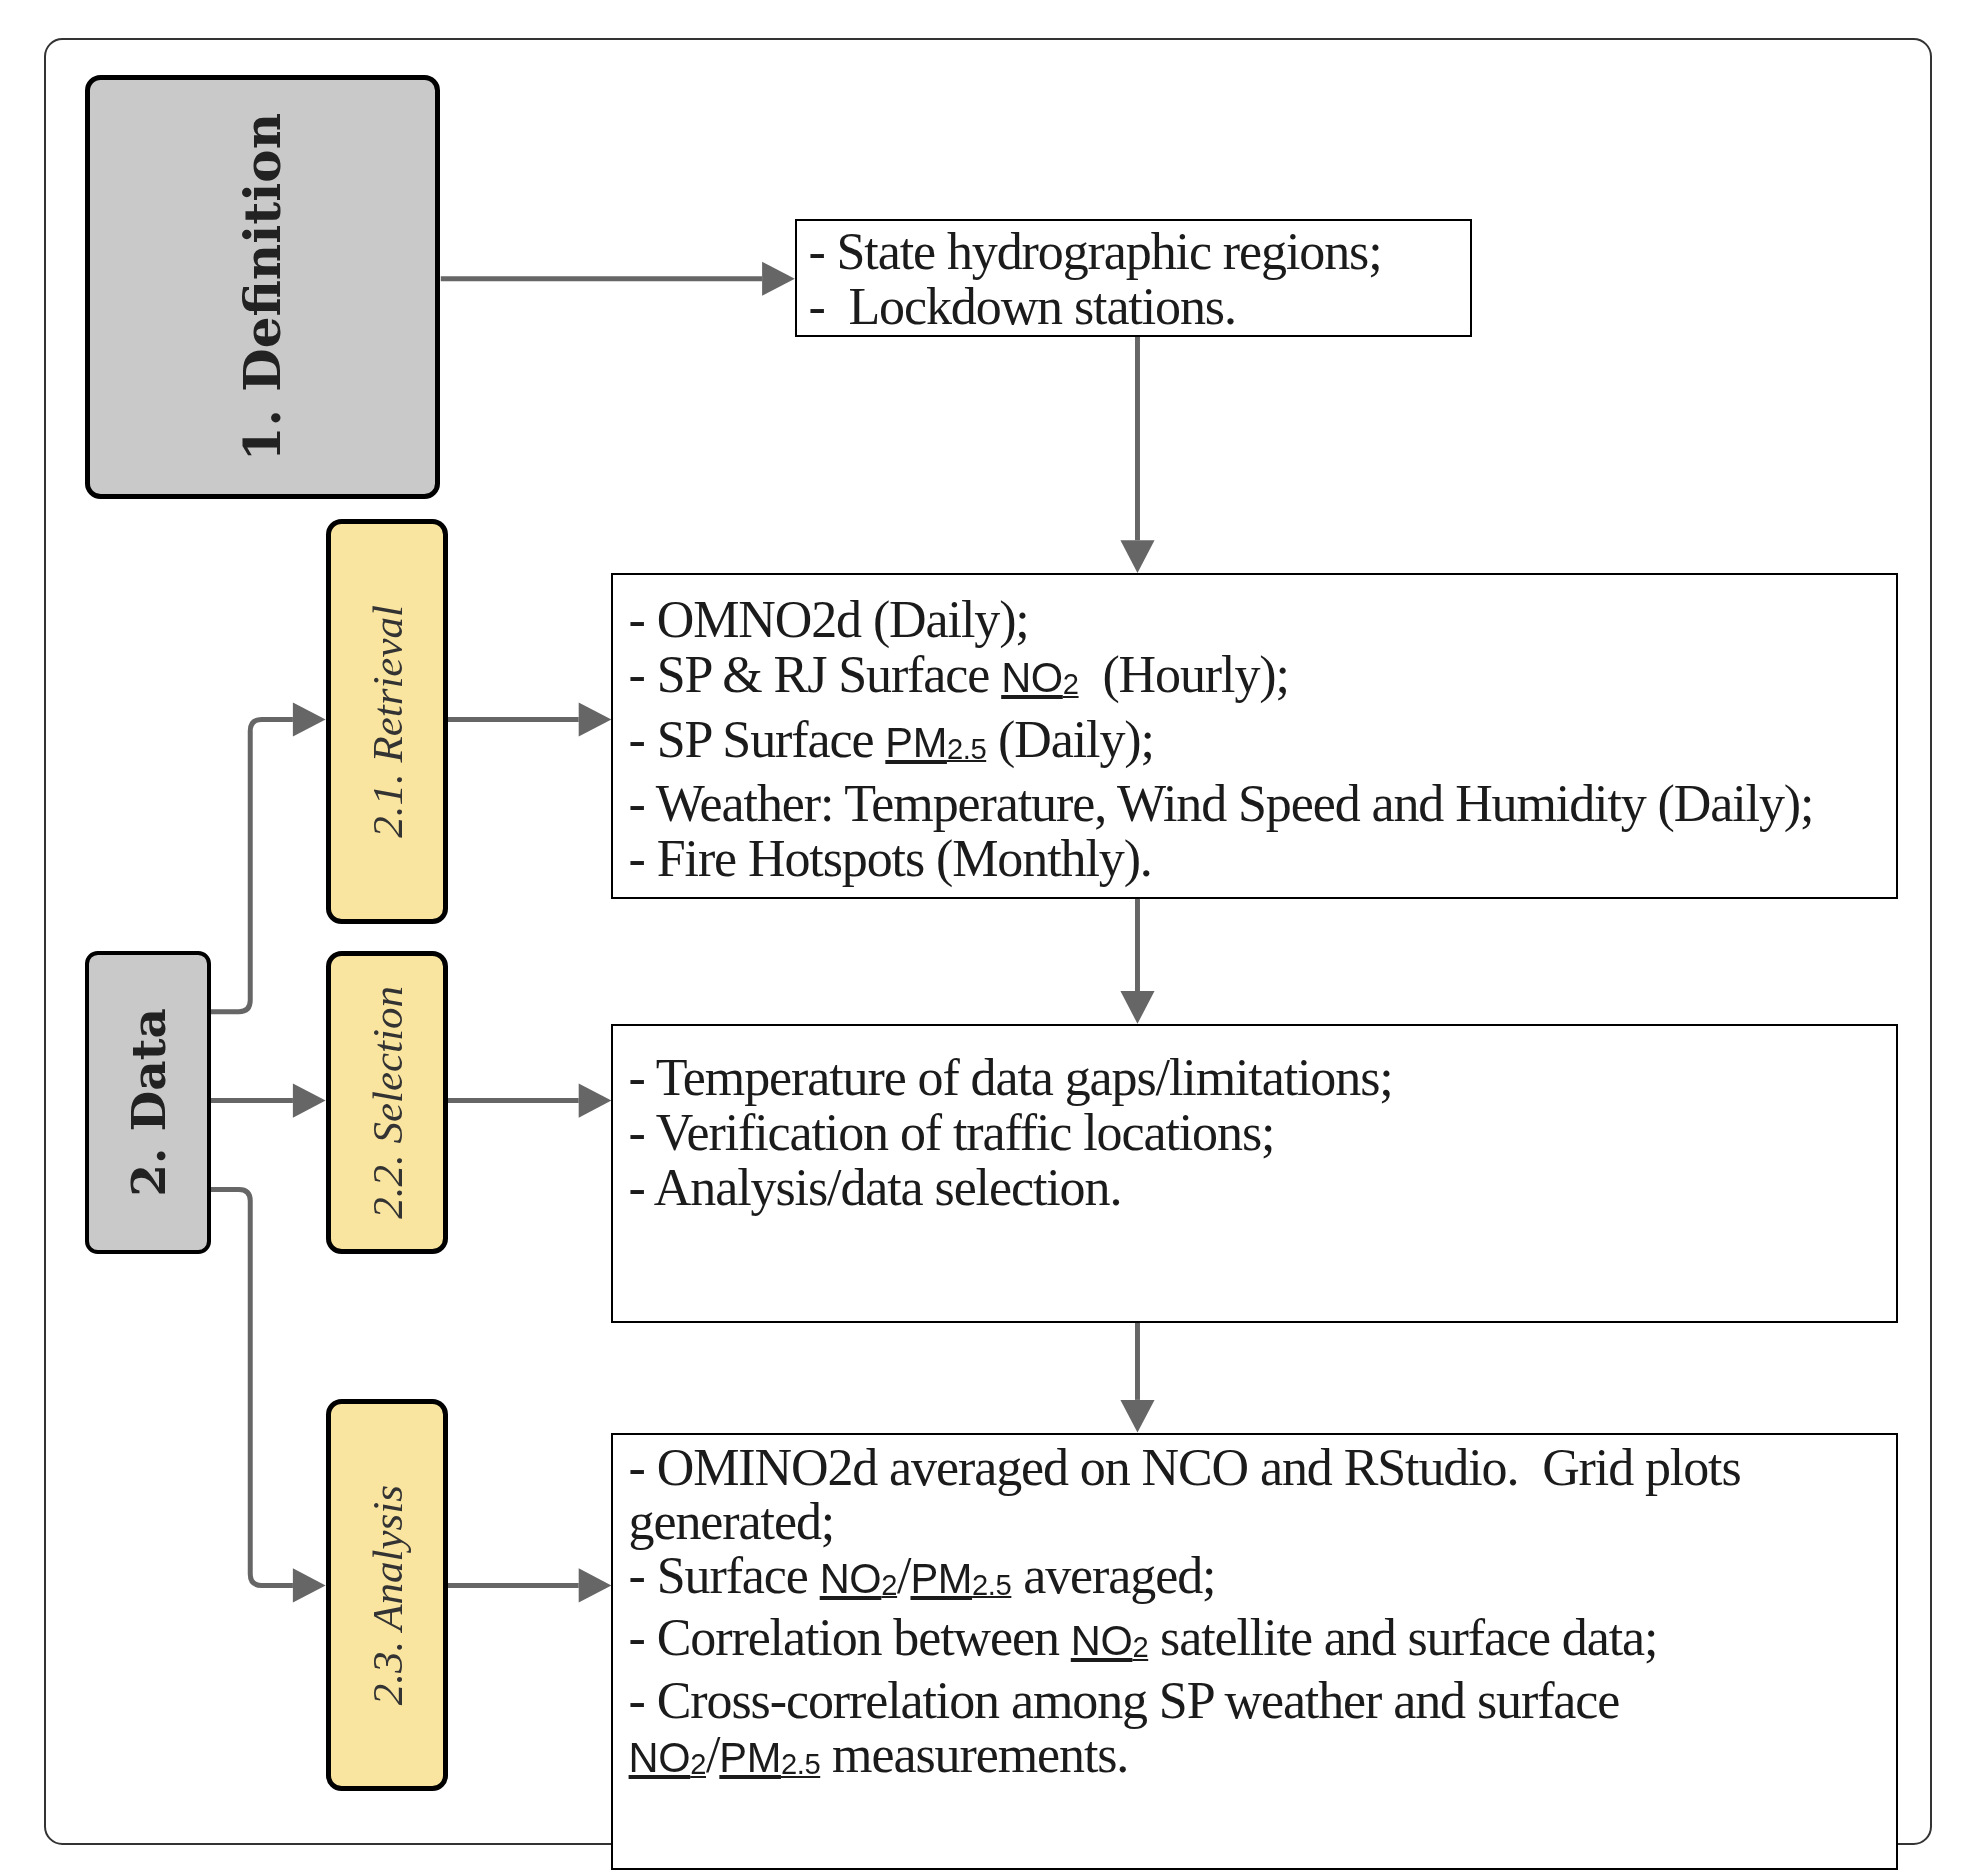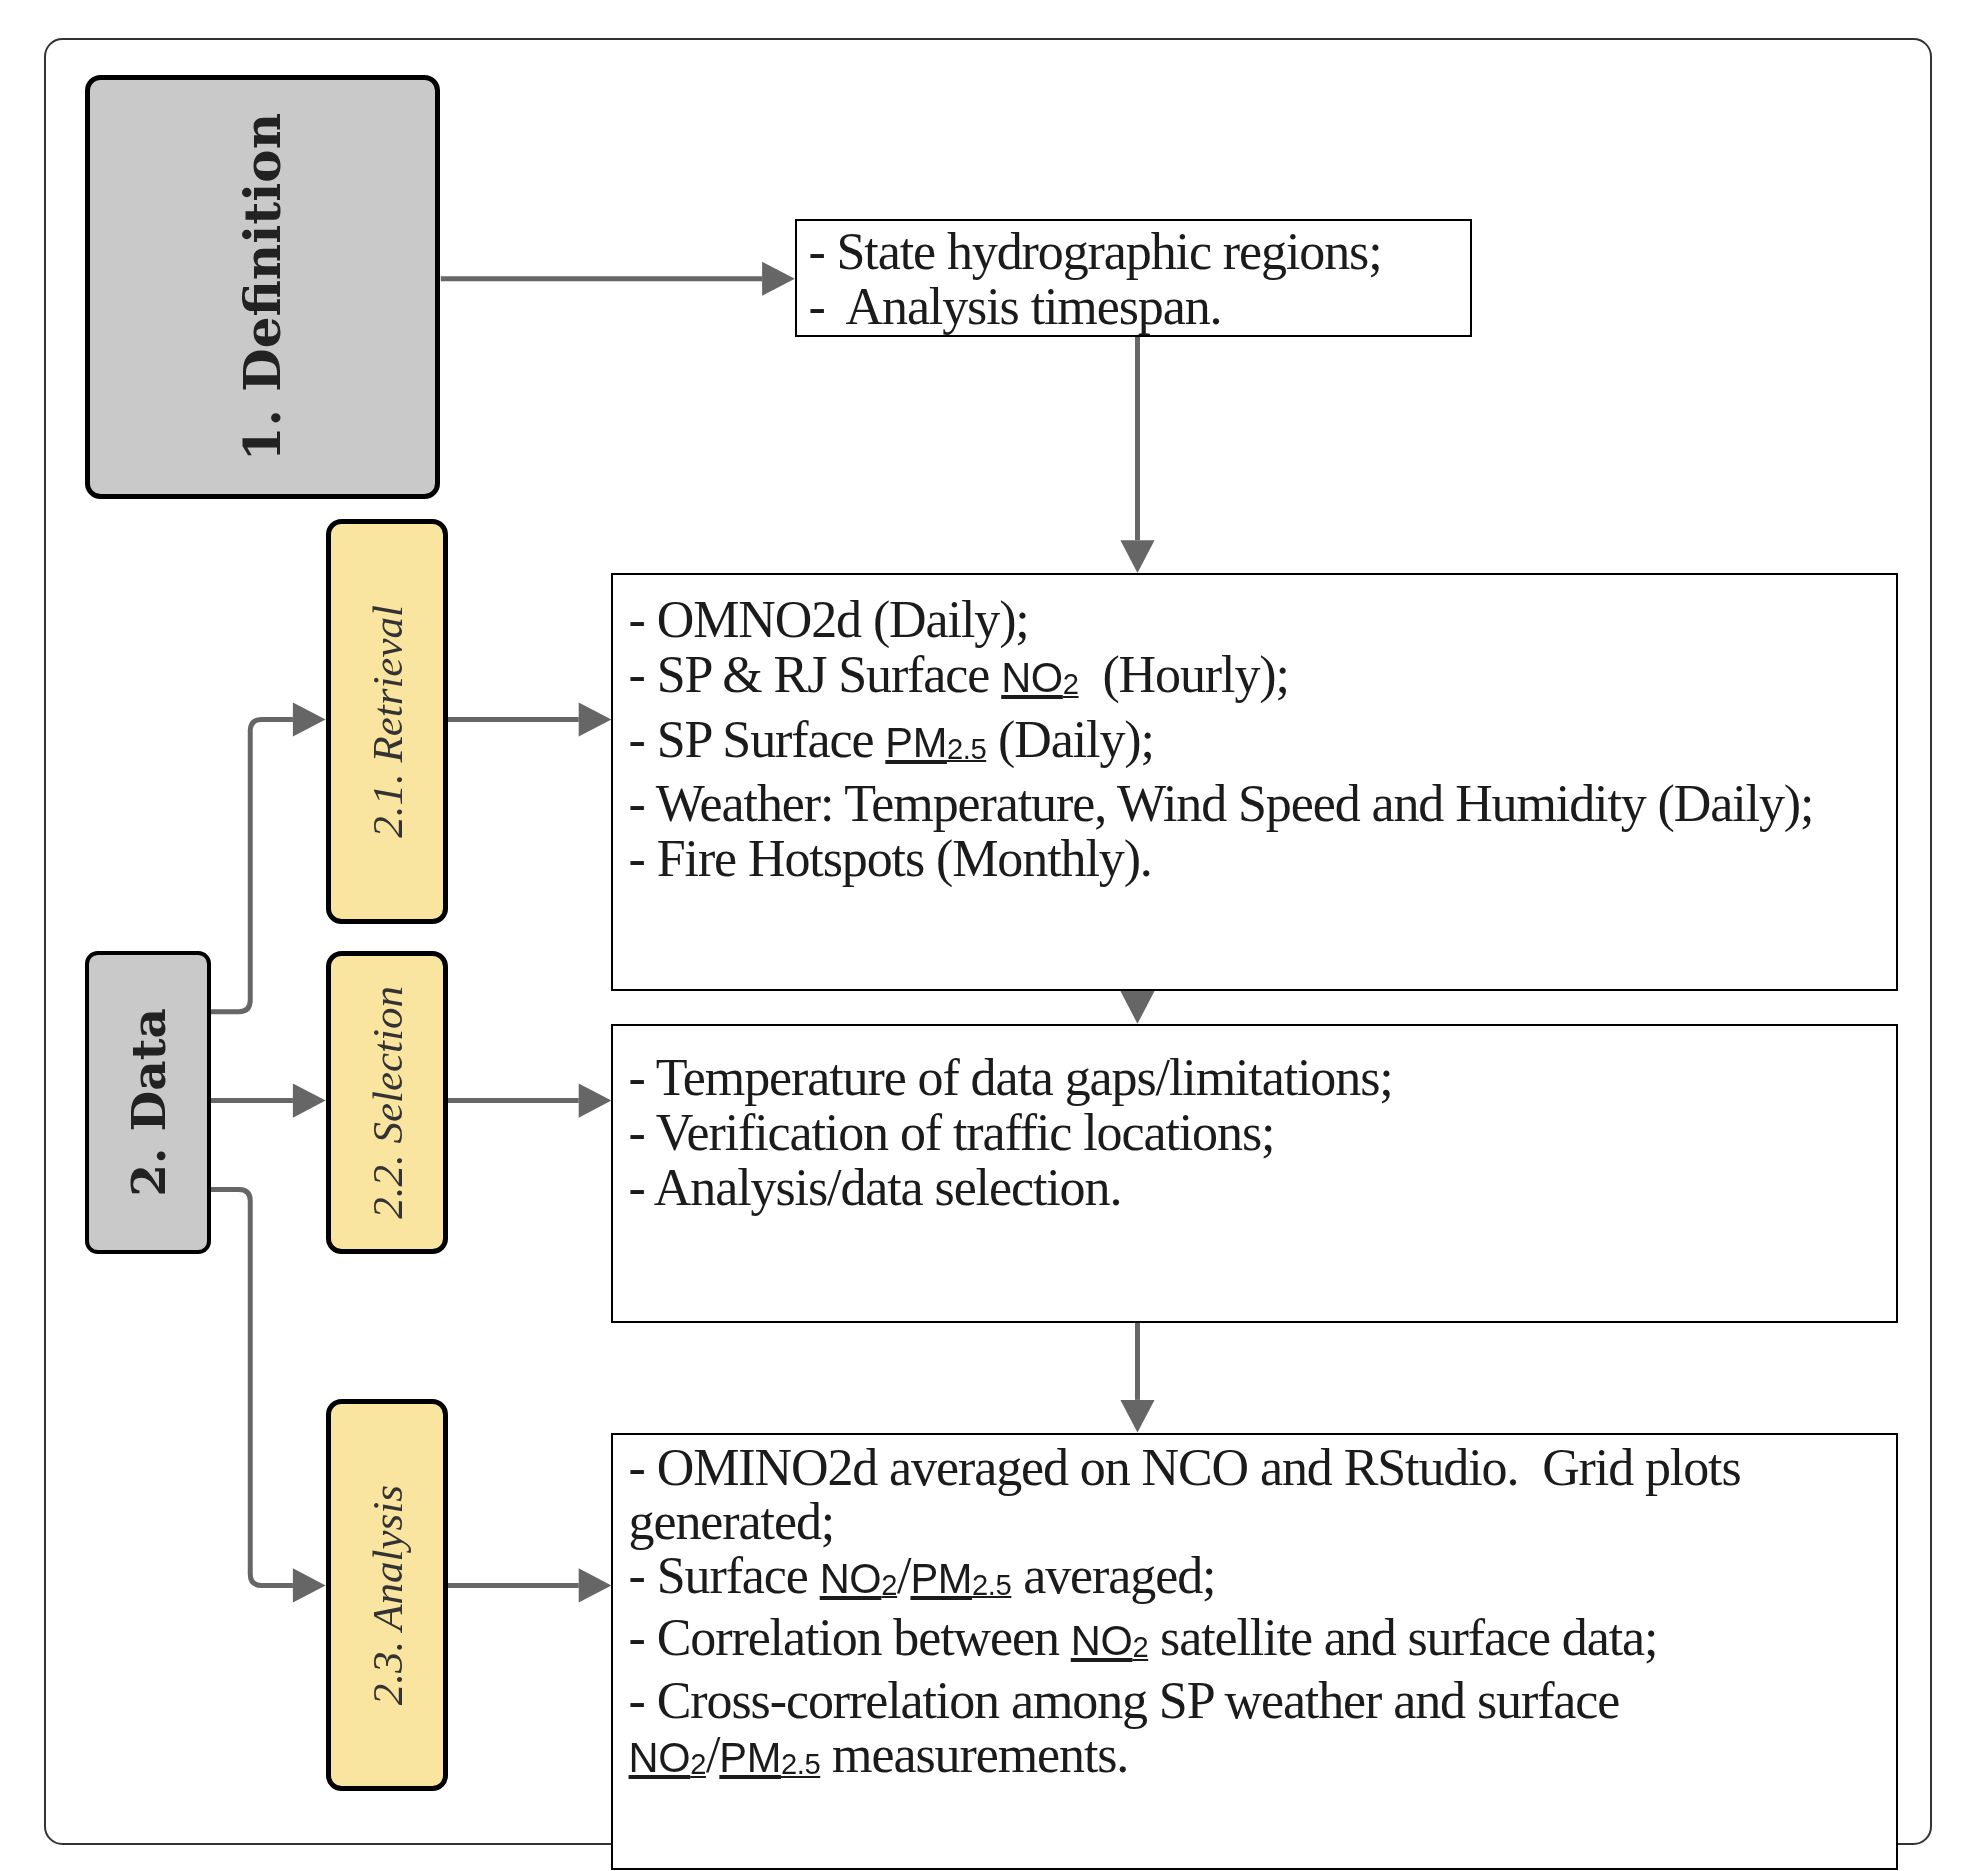--- a/index.html
+++ b/index.html
@@ -34,21 +34,21 @@
     white-space:pre-wrap;overflow:hidden;
   }
   .chem{font-family:"Liberation Sans",sans-serif;font-size:0.8em;letter-spacing:-0.4px;text-decoration:underline;}
   .chem.sub{font-size:0.56em;vertical-align:-0.06em;}
   #n-definition{left:85px;top:75px;width:355px;height:424px;}
   #n-data{left:85px;top:951px;width:126px;height:303px;border-width:4.3px;border-radius:12.8px;}
   #n-retrieval{left:326px;top:519px;width:122px;height:405px;}
   #n-selection{left:326px;top:951px;width:122px;height:303px;}
   #n-analysis{left:326px;top:1399px;width:122px;height:392px;}
   #d-definition{left:795px;top:219px;width:677px;height:118px;padding:2.8px 11.4px;}
-  #d-retrieval{left:611px;top:573px;width:1287px;height:418px;padding:17px 15.6px;}
+  #d-retrieval{left:611px;top:573px;width:1287px;height:326px;padding:17px 15.6px;}
   #d-selection{left:611px;top:1024px;width:1287px;height:299px;padding:24px 15.6px;}
   #d-analysis{left:611px;top:1433px;width:1287px;height:437px;padding:5.7px 15.6px;line-height:54px;}
   svg.wires{position:absolute;left:0;top:0;width:1965px;height:1872px;}
   .wire{stroke:var(--arrow);stroke-width:7;fill:none;}
   .head{fill:var(--arrow);stroke:none;}
 </style>
 </head>
 <body style="--gray-fill: #c9c9c9; --yellow-fill: #fae5a0; --box-border: #000000; --arrow: #666666; --frame-border: #333333; --text: #1b1b1b;">
 
 <div class="frame"></div>
@@ -99,17 +99,17 @@
 </div>
 
 <div class="node step" id="n-selection">
   <span class="vlabel">2.2. Selection</span>
 </div>
 
 <div class="node step" id="n-analysis">
   <span class="vlabel">2.3. Analysis</span>
 </div>
 
-<div class="detail" id="d-definition"><div><span>- State hydrographic regions;</span></div><div><span>-  Analysis timespan.</span></div></div>
+<div class="detail" id="d-definition"><div><span>- State hydrographic regions;</span></div><div><span>-  Lockdown stations.</span></div></div>
 <div class="detail" id="d-retrieval"><div><span>- OMNO2d (Daily);</span></div><div><span>- SP &amp; RJ Surface </span><span class="chem">NO</span><span class="chem sub">2</span><span>  (Hourly);</span></div><div><span>- SP Surface </span><span class="chem">PM</span><span class="chem sub">2.5</span><span> (Daily);</span></div><div><span>- Weather: Temperature, Wind Speed and Humidity (Daily);</span></div><div><span>- Fire Hotspots (Monthly).</span></div></div>
 <div class="detail" id="d-selection"><div><span>- Temperature of data gaps/limitations;</span></div><div><span>- Verification of traffic locations;</span></div><div><span>- Analysis/data selection.</span></div></div>
 <div class="detail" id="d-analysis"><div><span>- OMINO2d averaged on NCO and RStudio.  Grid plots</span><br><span>generated;</span></div><div><span>- Surface </span><span class="chem">NO</span><span class="chem sub">2</span><span>/</span><span class="chem">PM</span><span class="chem sub">2.5</span><span> averaged;</span></div><div><span>- Correlation between </span><span class="chem">NO</span><span class="chem sub">2</span><span> satellite and surface data;</span></div><div><span>- Cross-correlation among SP weather and surface</span><br><span class="chem">NO</span><span class="chem sub">2</span><span>/</span><span class="chem">PM</span><span class="chem sub">2.5</span><span> measurements.</span></div></div>
 
 
 </body></html>

